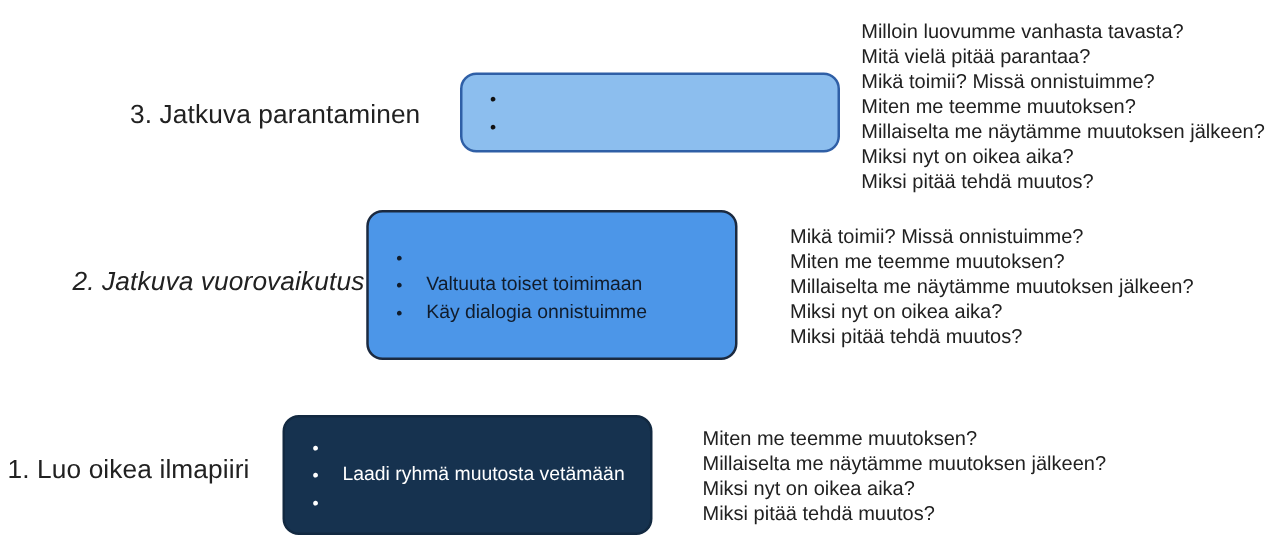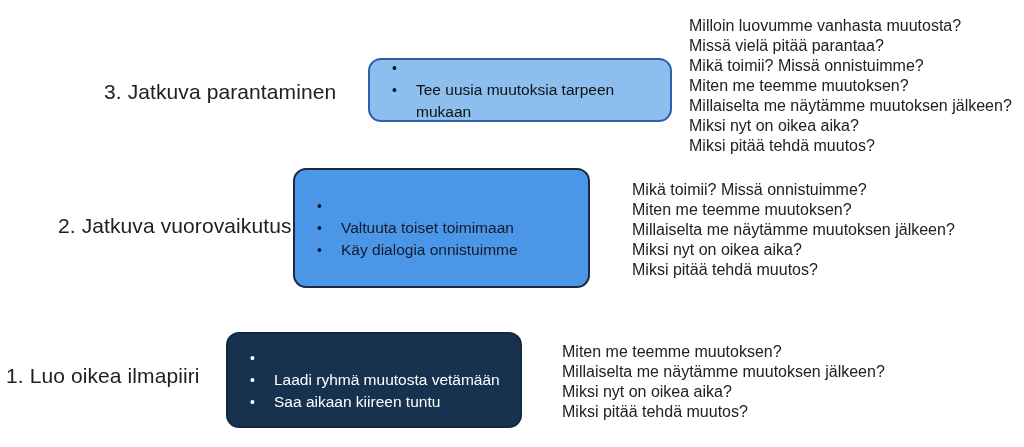--- a/index.html
+++ b/index.html
@@ -55,46 +55,45 @@
     position: absolute;
     font-size: 16px;
     line-height: 20px;
     color: #212121;
     white-space: nowrap;
   }
   .q3 { left: 689px; top: 16px;  }
   .q2 { left: 632px; top: 180px; }
   .q1 { left: 562px; top: 342px; }
   .label-3 { left: 104px; top: 80px;  }
-  .label-2 { left: 58px;  top: 214px; }
+  .label-2 { left: 58px;  top: 214px; font-style: italic; }
   .label-1 { left: 6px;   top: 364px; }
   .box-3 { left: 368px; top: 58px;  width: 304px; height: 64px;  }
   .box-2 { left: 293px; top: 168px; width: 297px; height: 120px; }
   .box-1 { left: 226px; top: 332px; width: 296px; height: 96px;  }
 </style>
 </head>
 <body>
 
 <div class="canvas">
 
   <div class="stage-label label-3">3. Jatkuva parantaminen</div>
   <div class="box box-3" style="background-color: rgb(140, 190, 238); border-color: rgb(47, 95, 166); color: rgb(17, 17, 17);">
     <div class="bullets">
         <div class="bullet-row">
           <span class="bullet-glyph">•</span>
         </div>
         <div class="bullet-row">
           <span class="bullet-glyph">•</span>
-          <span class="bullet-text">Tee uusia muutoksia tarpeen mukaan</span>
         </div>
       </div>
   </div>
   <div class="questions q3">
-      <div class="question-line">Milloin luovumme vanhasta muutosta?</div>
-      <div class="question-line">Missä vielä pitää parantaa?</div>
+      <div class="question-line">Milloin luovumme vanhasta tavasta?</div>
+      <div class="question-line">Mitä vielä pitää parantaa?</div>
       <div class="question-line">Mikä toimii? Missä onnistuimme?</div>
       <div class="question-line">Miten me teemme muutoksen?</div>
       <div class="question-line">Millaiselta me näytämme muutoksen jälkeen?</div>
       <div class="question-line">Miksi nyt on oikea aika?</div>
       <div class="question-line">Miksi pitää tehdä muutos?</div>
     </div>
 
   <div class="stage-label label-2">2. Jatkuva vuorovaikutus</div>
   <div class="box box-2" style="background-color: rgb(76, 150, 232); border-color: rgb(27, 42, 64); color: rgb(17, 28, 43);">
     <div class="bullets">
@@ -124,21 +123,20 @@
     <div class="bullets">
         <div class="bullet-row">
           <span class="bullet-glyph">•</span>
         </div>
         <div class="bullet-row">
           <span class="bullet-glyph">•</span>
           <span class="bullet-text">Laadi ryhmä muutosta vetämään</span>
         </div>
         <div class="bullet-row">
           <span class="bullet-glyph">•</span>
-          <span class="bullet-text">Saa aikaan kiireen tuntu</span>
         </div>
       </div>
   </div>
   <div class="questions q1">
       <div class="question-line">Miten me teemme muutoksen?</div>
       <div class="question-line">Millaiselta me näytämme muutoksen jälkeen?</div>
       <div class="question-line">Miksi nyt on oikea aika?</div>
       <div class="question-line">Miksi pitää tehdä muutos?</div>
     </div>
 

